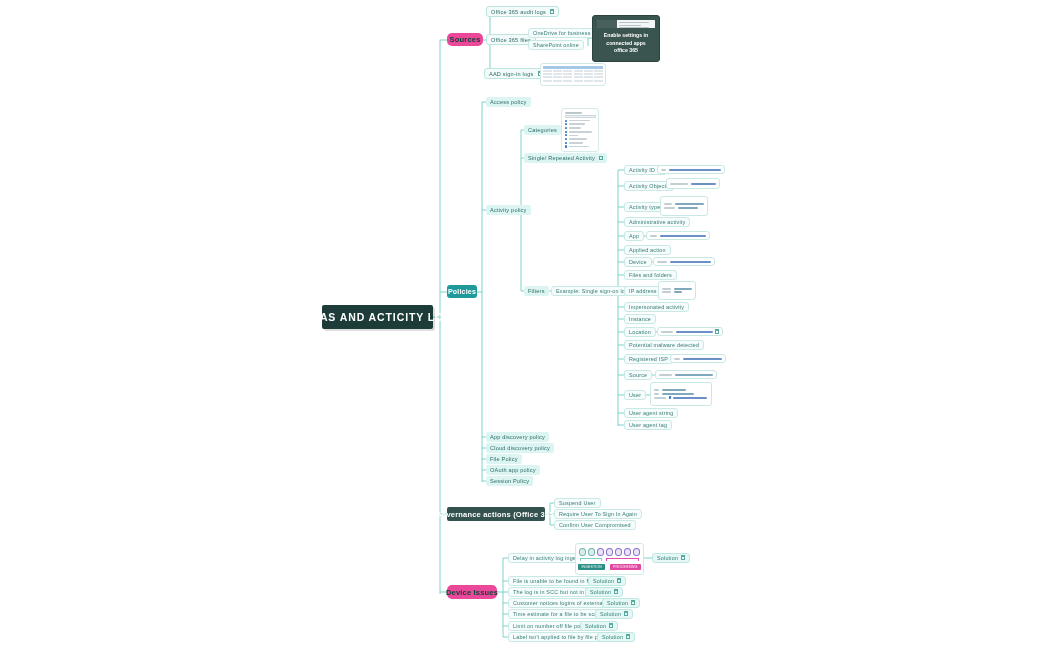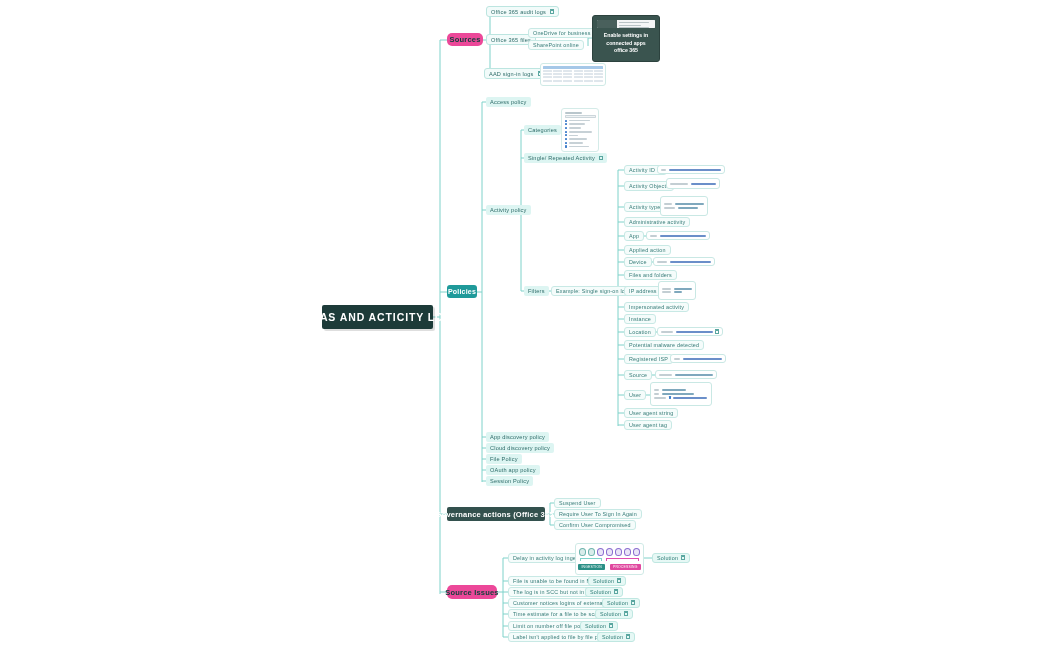--- a/index.html
+++ b/index.html
@@ -599,21 +599,21 @@
   <div class="node n-l2" style="left:486px; top:454px; height:10px;">File Policy</div>
   <div class="node n-l2" style="left:486px; top:465px; height:10px;">OAuth app policy</div>
   <div class="node n-l2" style="left:486px; top:476px; height:10px;">Session Policy</div>
 
   <div class="node n-dark" style="left:447px; top:507px; width:98px; height:14px;">Governance actions (Office 365)</div>
 
   <div class="node n-l3" style="left:554px; top:498px; height:10px;">Suspend User</div>
   <div class="node n-l3" style="left:554px; top:509px; height:10px;">Require User To Sign In Again</div>
   <div class="node n-l3" style="left:554px; top:520px; height:10px;">Confirm User Compromised</div>
 
-  <div class="node n-l1" style="left:447px; top:585px; width:50px; height:14px;">Source Issues</div>
+  <div class="node n-l1" style="left:447px; top:585px; width:50px; height:14px;">Device Issues</div>
 
   <div class="node n-l3" style="left:508px; top:553px; height:10px;">Delay in activity log ingestion</div>
   <div class="node n-sol" style="left:652px; top:553px; height:10px;">
     <span>Solution</span>
     <span class="ext"></span>
   </div>
 
   <div class="thumb thumb-flow" style="left:575px; top:543px; width:69px; height:32px;">
     <div class="flow-circles">
       <i class="g"></i>

